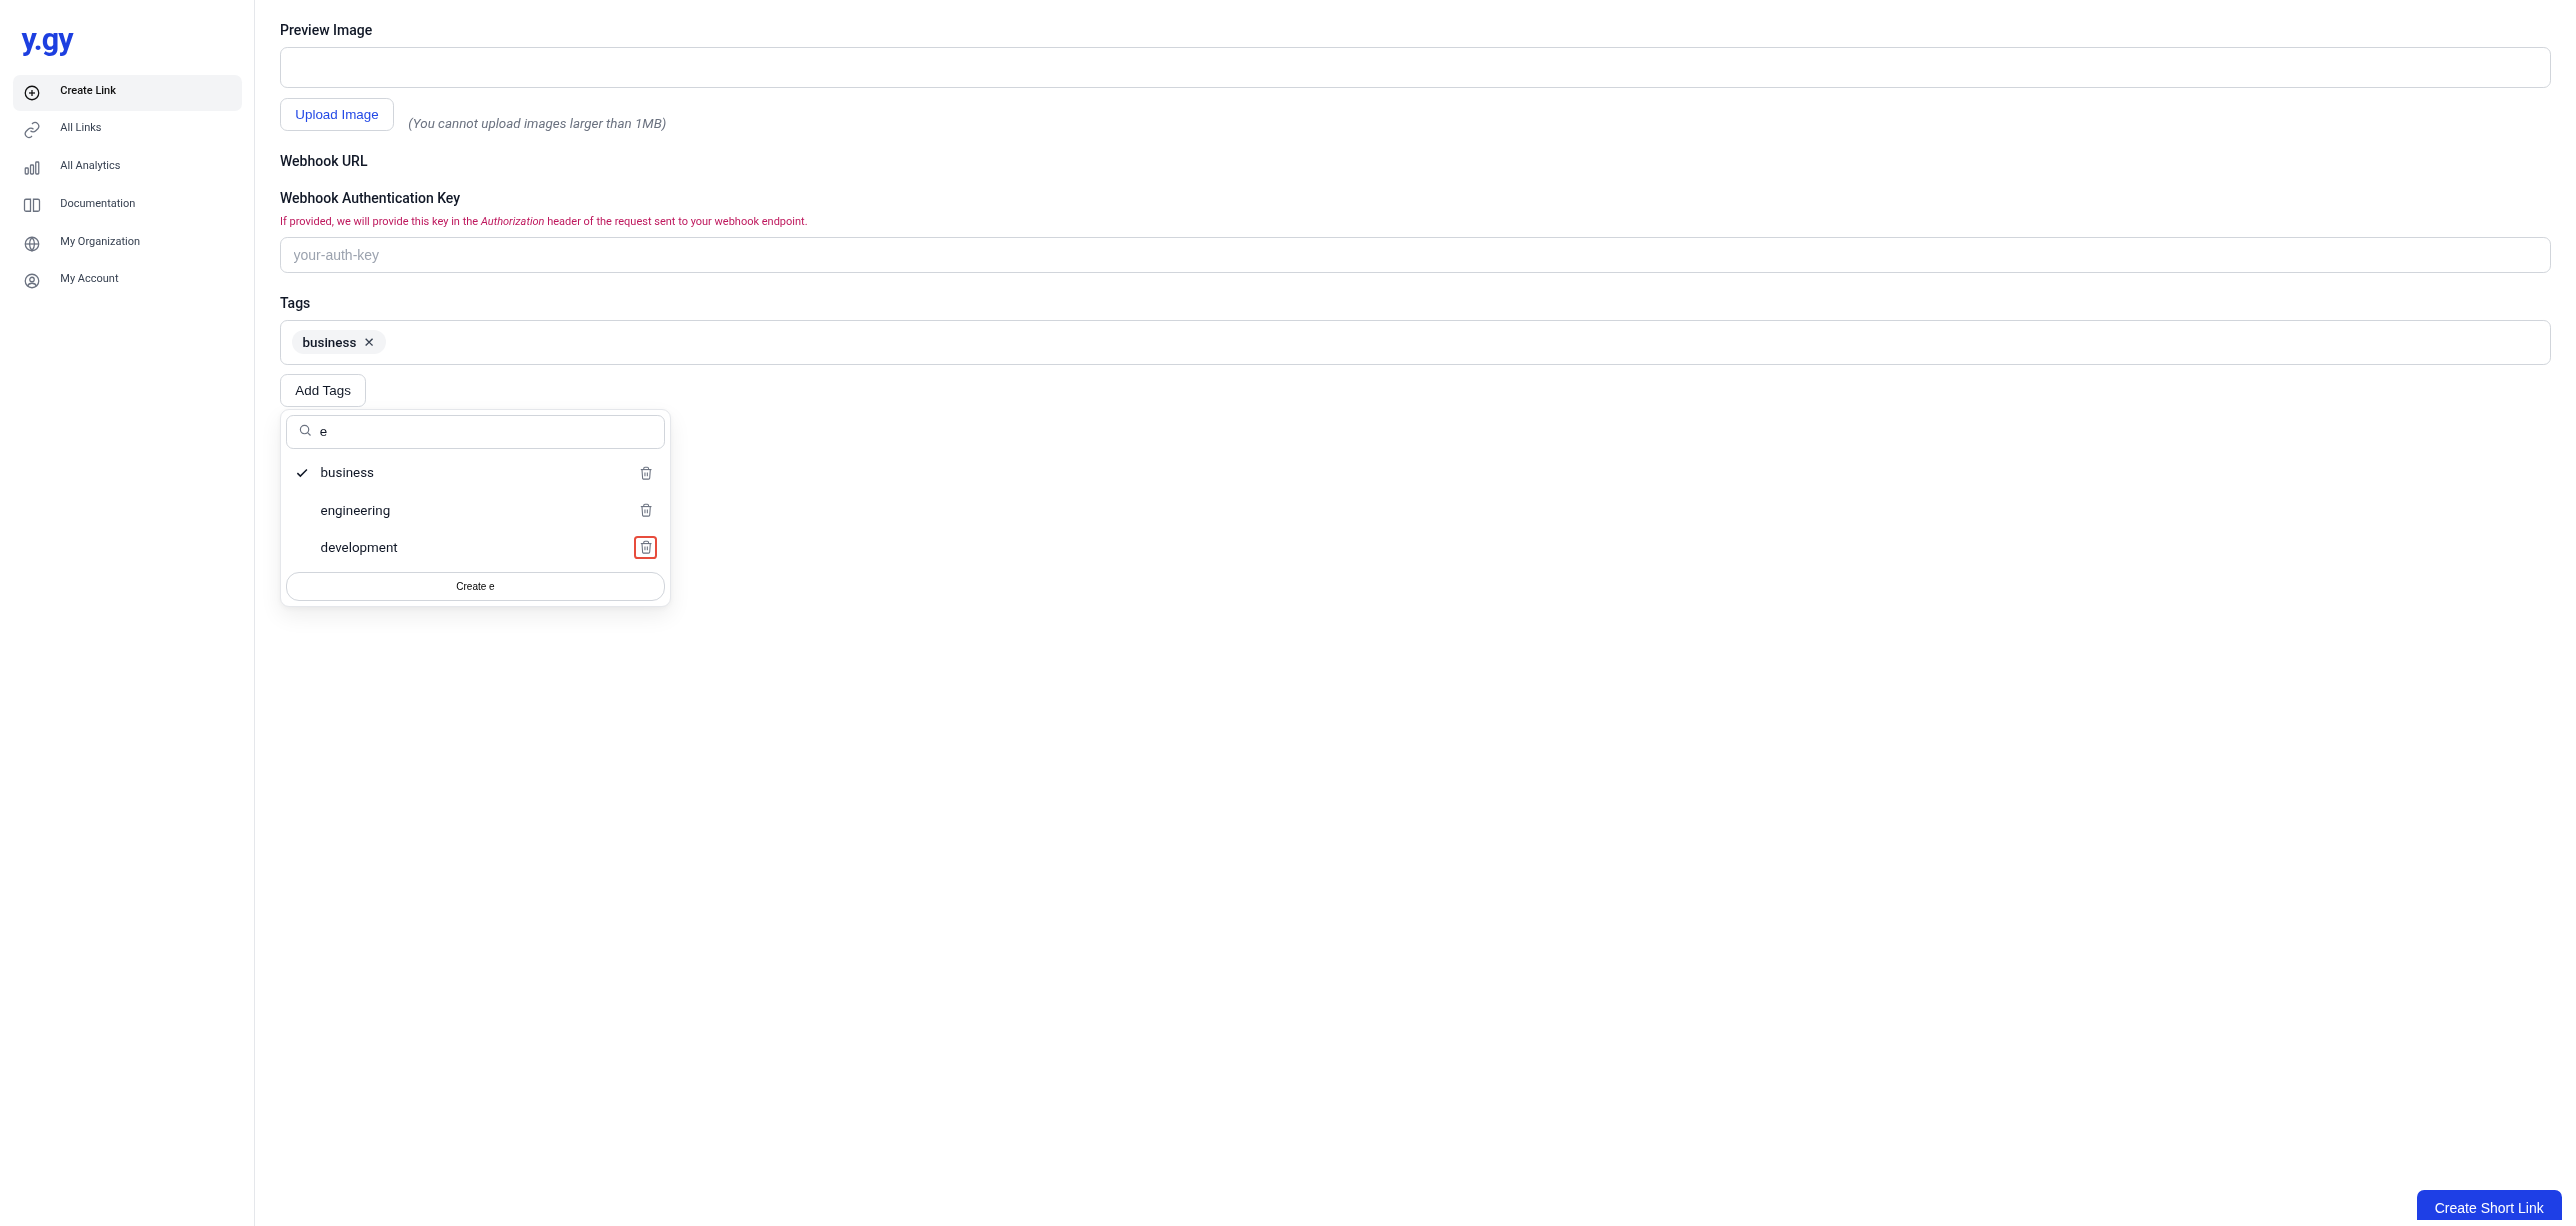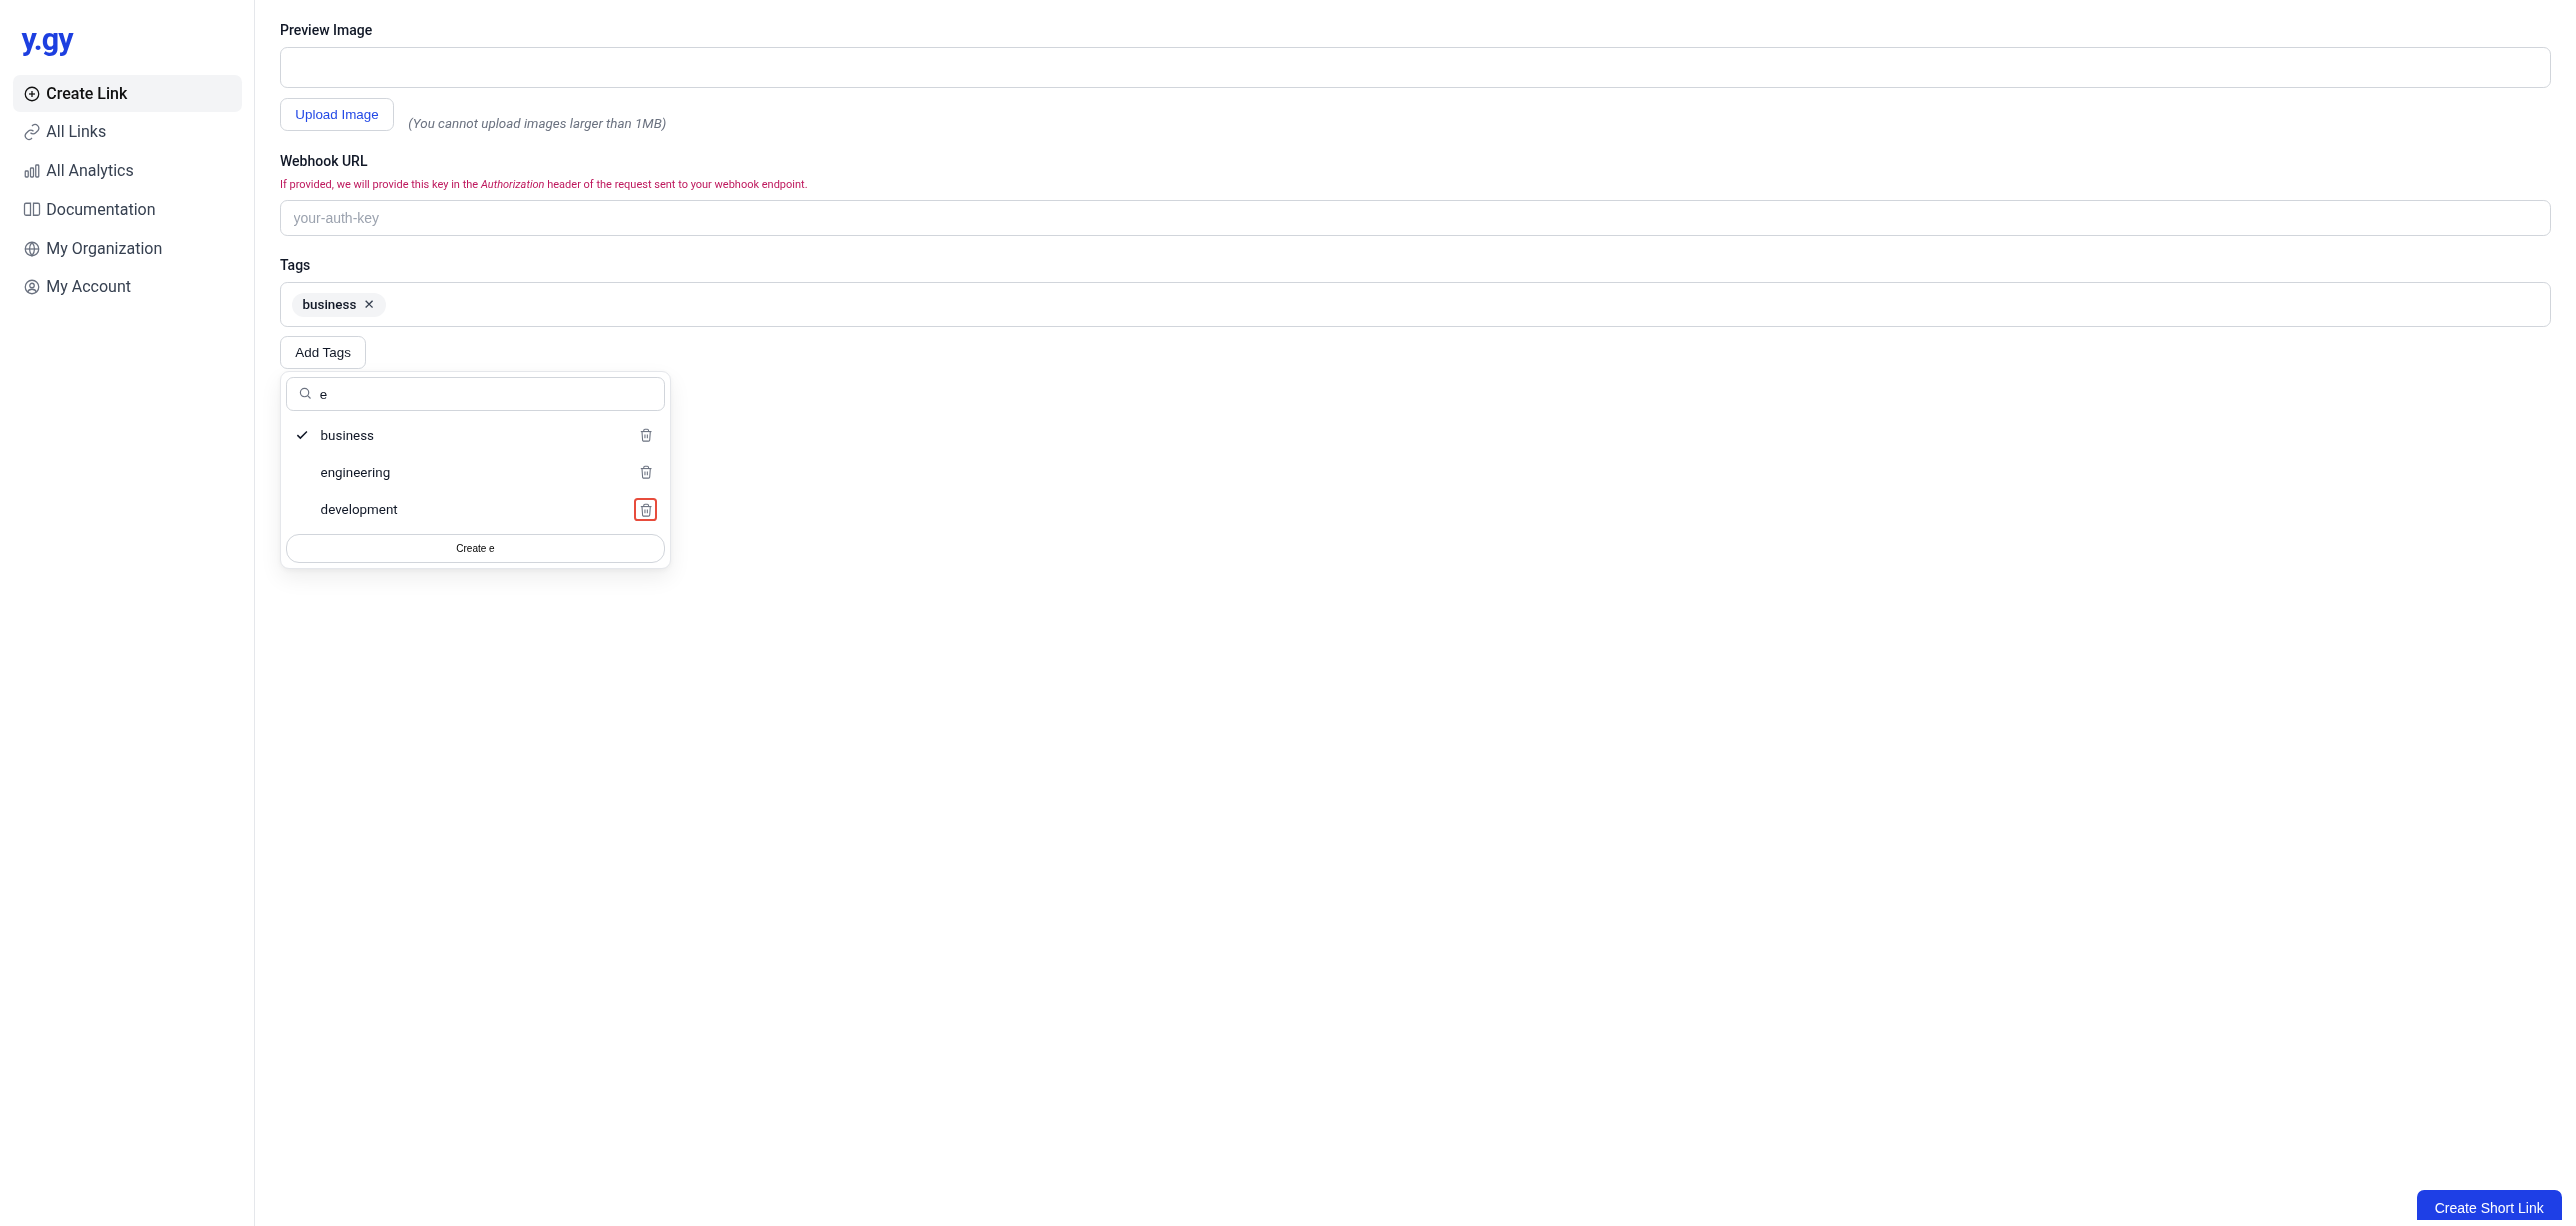--- a/index.html
+++ b/index.html
@@ -30,27 +30,27 @@
   padding: 0 9px 18px 9px;
   letter-spacing: -0.9px;
 }
 .nav {
   display: flex;
   flex-direction: column;
   gap: 1.8px;
 }
 .nav-item {
   display: flex;
-  align-items: flex-end;
-  gap: 5px;
+  align-items: flex-start;
+  gap: 19px;
   padding: 9px 10.8px;
   border-radius: 7.2px;
   color: #374151;
   cursor: pointer;
-  font-size: 16px;
+  font-size: 11px;
 }
 .nav-item.active {
   background: #f3f4f6;
   font-weight: 500;
   color: #111;
 }
 .nav-item .icon {
   width: 18px;
   height: 18px;
   display: flex;
@@ -325,20 +325,21 @@
 
     <div class="section-label">Preview Image</div>
     <div class="preview-box"></div>
     <div class="upload-row">
       <button class="btn-outline blue">Upload Image</button>
       <span class="upload-note">(You cannot upload images larger than 1MB)</span>
     </div>
 
     <div class="section-label">Webhook URL</div>
 
+    <div class="section-label">Webhook Authentication Key</div>
     <div class="sub-help">
       <span>If provided, we will provide this key in the </span><em>Authorization</em><span> header of the request sent to your webhook endpoint.</span>
     </div>
     <input class="input-box" placeholder="your-auth-key" style="">
 
     <div class="section-label">Tags</div>
     <div class="tags-box">
       <span class="tag-chip">
         <span>business</span>
         <span class="x">✕</span>

